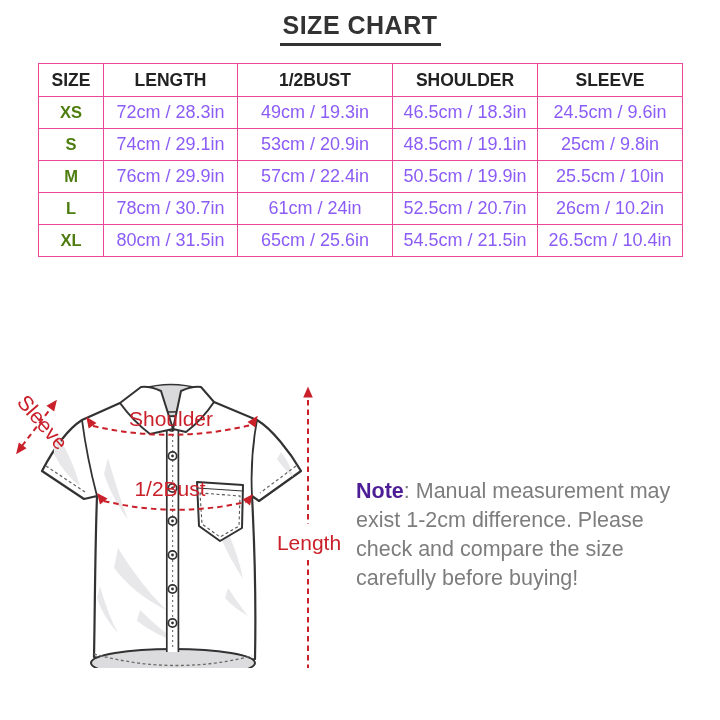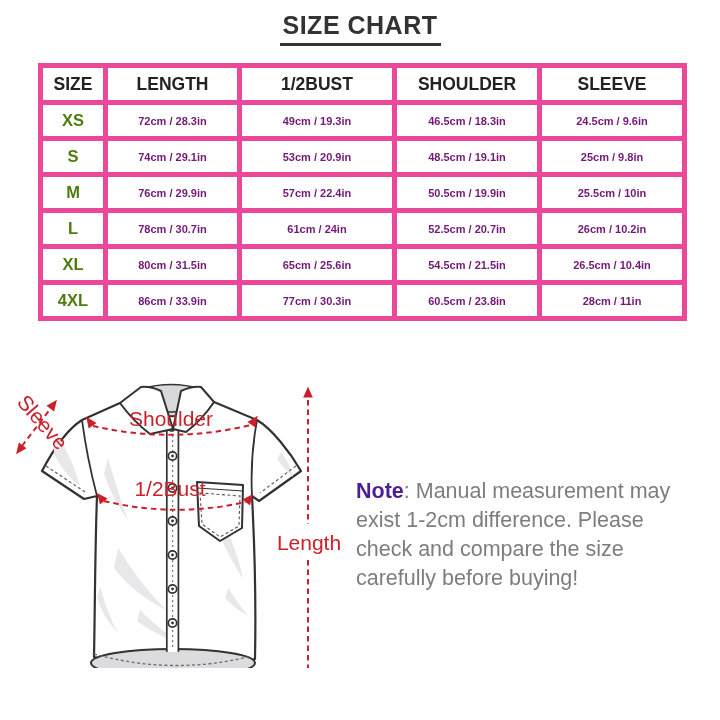--- a/index.html
+++ b/index.html
@@ -13,24 +13,24 @@
 
   
   table.size-table{position:absolute;left:38px;top:63px;width:644px;
         border-collapse:collapse;table-layout:fixed;}
   table.size-table col.c0{width:65px;}
   table.size-table col.c1{width:134px;}
   table.size-table col.c2{width:155px;}
   table.size-table col.c3{width:145px;}
   table.size-table col.c4{width:145px;}
   table.size-table th, table.size-table td{
-        border:5px solid #ec4899;text-align:center;vertical-align:middle;
+        border:1px solid #ec4899;text-align:center;vertical-align:middle;
         padding:0;overflow:hidden;white-space:nowrap;}
   table.size-table th{height:32px;font-size:17.5px;font-weight:bold;color:#222222;}
-  table.size-table td{height:31px;font-size:11px;color:#701a75;font-weight:bold;}
+  table.size-table td{height:31px;font-size:18px;color:#8b5cf6;font-weight:normal;}
   table.size-table td.size-col{font-weight:bold;color:#4d7c0f;font-size:16.5px;}
 
   
   .diagram-svg{position:absolute;left:0;top:358px;width:360px;height:362px;}
   .red-label{font-family:"Liberation Sans", sans-serif;font-size:21px;fill:#c9202a;}
 
   
   .note{position:absolute;left:356px;top:477px;width:324px;
         font-size:21.5px;line-height:29px;color:#7d7d7d;}
   .note b{color:#4c1d95;font-weight:bold;}
@@ -89,27 +89,20 @@
         <td>61cm / 24in</td>
         <td>52.5cm / 20.7in</td>
         <td>26cm / 10.2in</td>
       </tr>
       <tr>
         <td class="size-col">XL</td>
         <td>80cm / 31.5in</td>
         <td>65cm / 25.6in</td>
         <td>54.5cm / 21.5in</td>
         <td>26.5cm / 10.4in</td>
-      </tr>
-      <tr>
-        <td class="size-col">4XL</td>
-        <td>86cm / 33.9in</td>
-        <td>77cm / 30.3in</td>
-        <td>60.5cm / 23.8in</td>
-        <td>28cm / 11in</td>
       </tr>
     </tbody>
   </table>
 
   <svg class="diagram-svg" viewBox="0 0 360 362" xmlns="http://www.w3.org/2000/svg">
     <g>
 
       <path d="M 82,62 L 120,45 Q 171,72 214,44 L 257,62
                C 272,71 290,94 301,113 L 259,143 L 252,138
                C 255,195 256,250 255,301 Q 173,323 94,299

